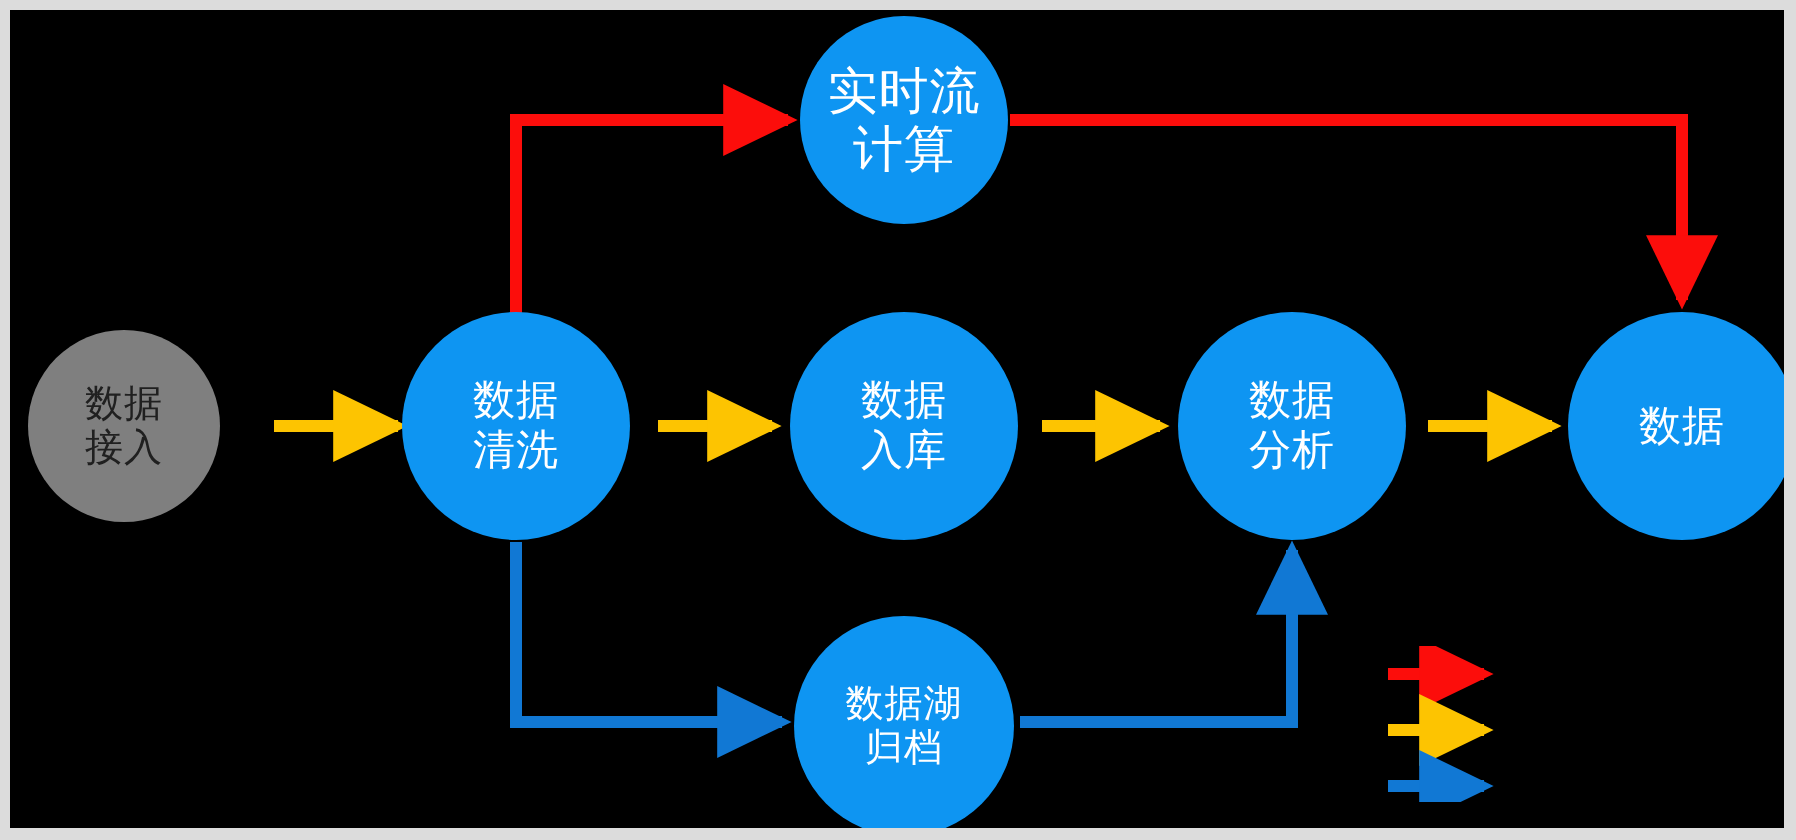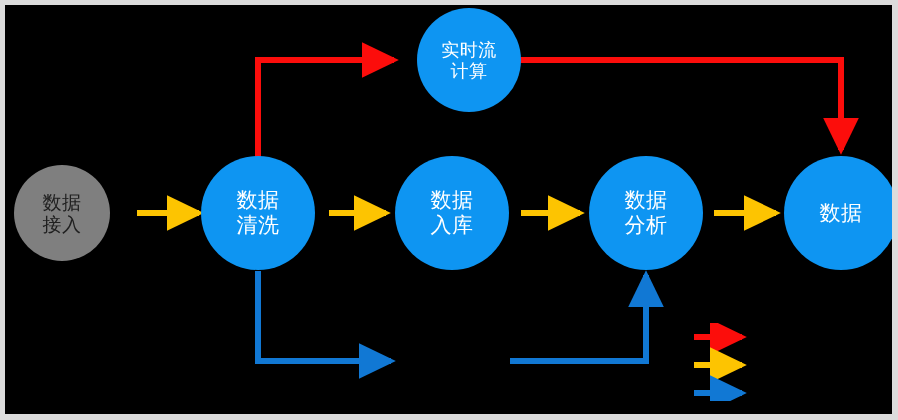--- a/index.html
+++ b/index.html
@@ -112,25 +112,29 @@
 
     <div class="node node-blue" style="left:584px; top:151px; width:114px; height:114px; font-size:21px;">
       <span class="node-line">数据</span>
       <span class="node-line">分析</span>
     </div>
 
     <div class="node node-blue" style="left:779px; top:151px; width:114px; height:114px; font-size:21px;">
       <span class="node-line">数据</span>
     </div>
 
-    <div class="node node-blue" style="left:412px; top:3px; width:104px; height:104px; font-size:18px;">
+    <div class="node node-blue" style="left:395px; top:3px; width:104px; height:104px; font-size:25px;">
       <span class="node-line">实时流</span>
       <span class="node-line">计算</span>
     </div>
 
+    <div class="node node-blue" style="left:392px; top:303px; width:110px; height:110px; font-size:19px;">
+      <span class="node-line">数据湖</span>
+      <span class="node-line">归档</span>
+    </div>
 
     <svg id="legend" viewBox="0 0 72 78" width="72" height="78" xmlns="http://www.w3.org/2000/svg">
       <defs>
         <marker id="lg-red" markerWidth="7" markerHeight="7" refX="5.4" refY="3" orient="auto" markerUnits="strokeWidth">
           <path d="M0,0 L6.2,3 L0,6 z" fill="#fc0d0b"></path>
         </marker>
         <marker id="lg-yellow" markerWidth="7" markerHeight="7" refX="5.4" refY="3" orient="auto" markerUnits="strokeWidth">
           <path d="M0,0 L6.2,3 L0,6 z" fill="#fdc401"></path>
         </marker>
         <marker id="lg-blue" markerWidth="7" markerHeight="7" refX="5.4" refY="3" orient="auto" markerUnits="strokeWidth">

